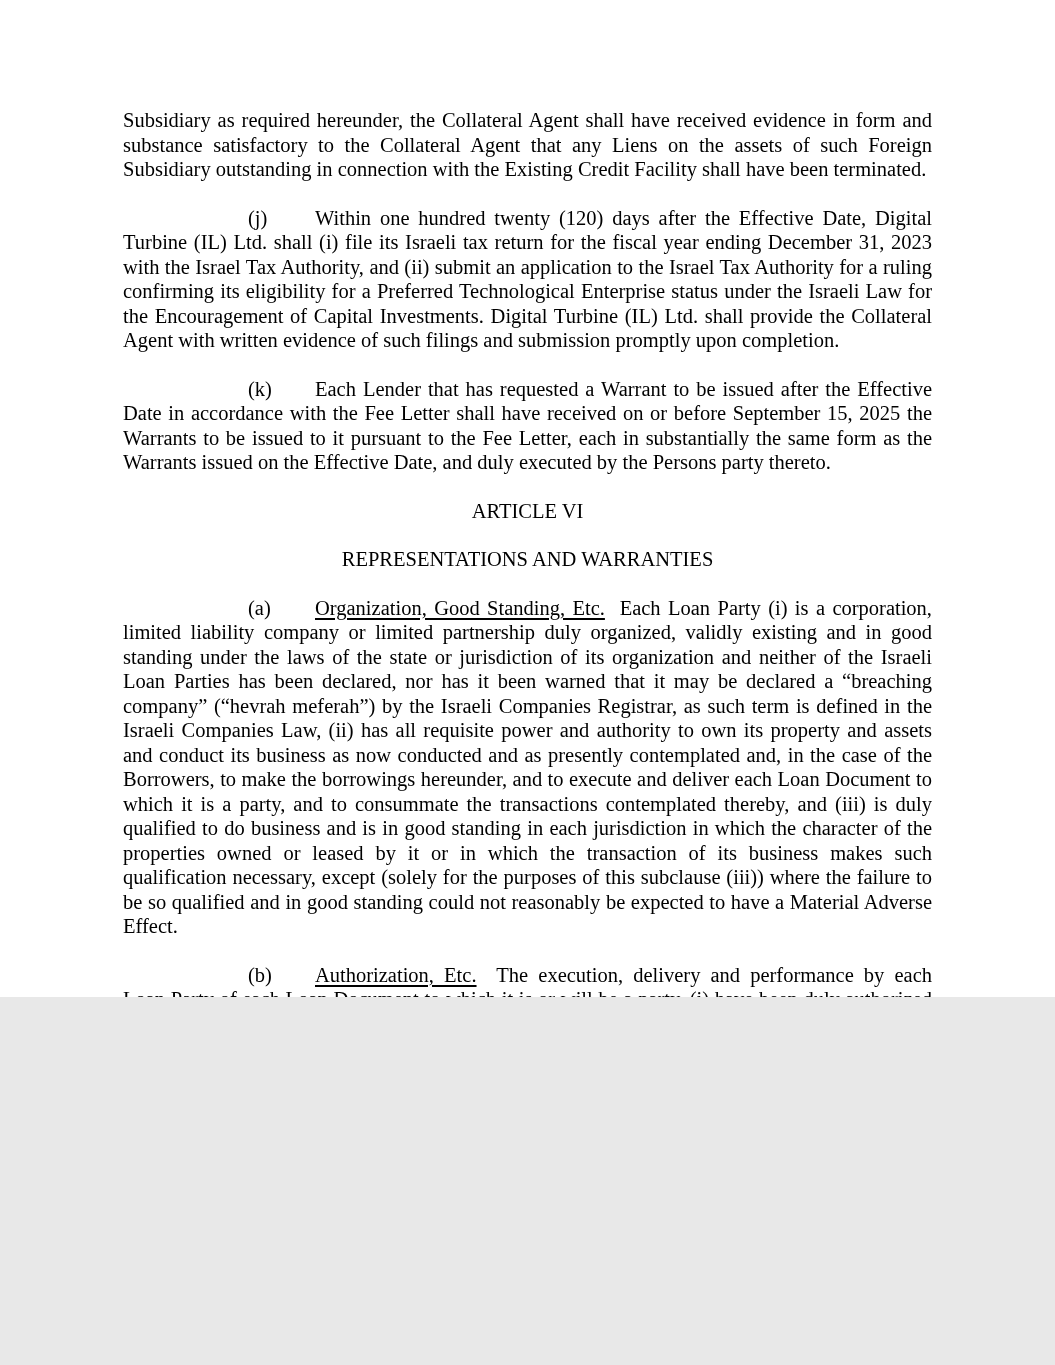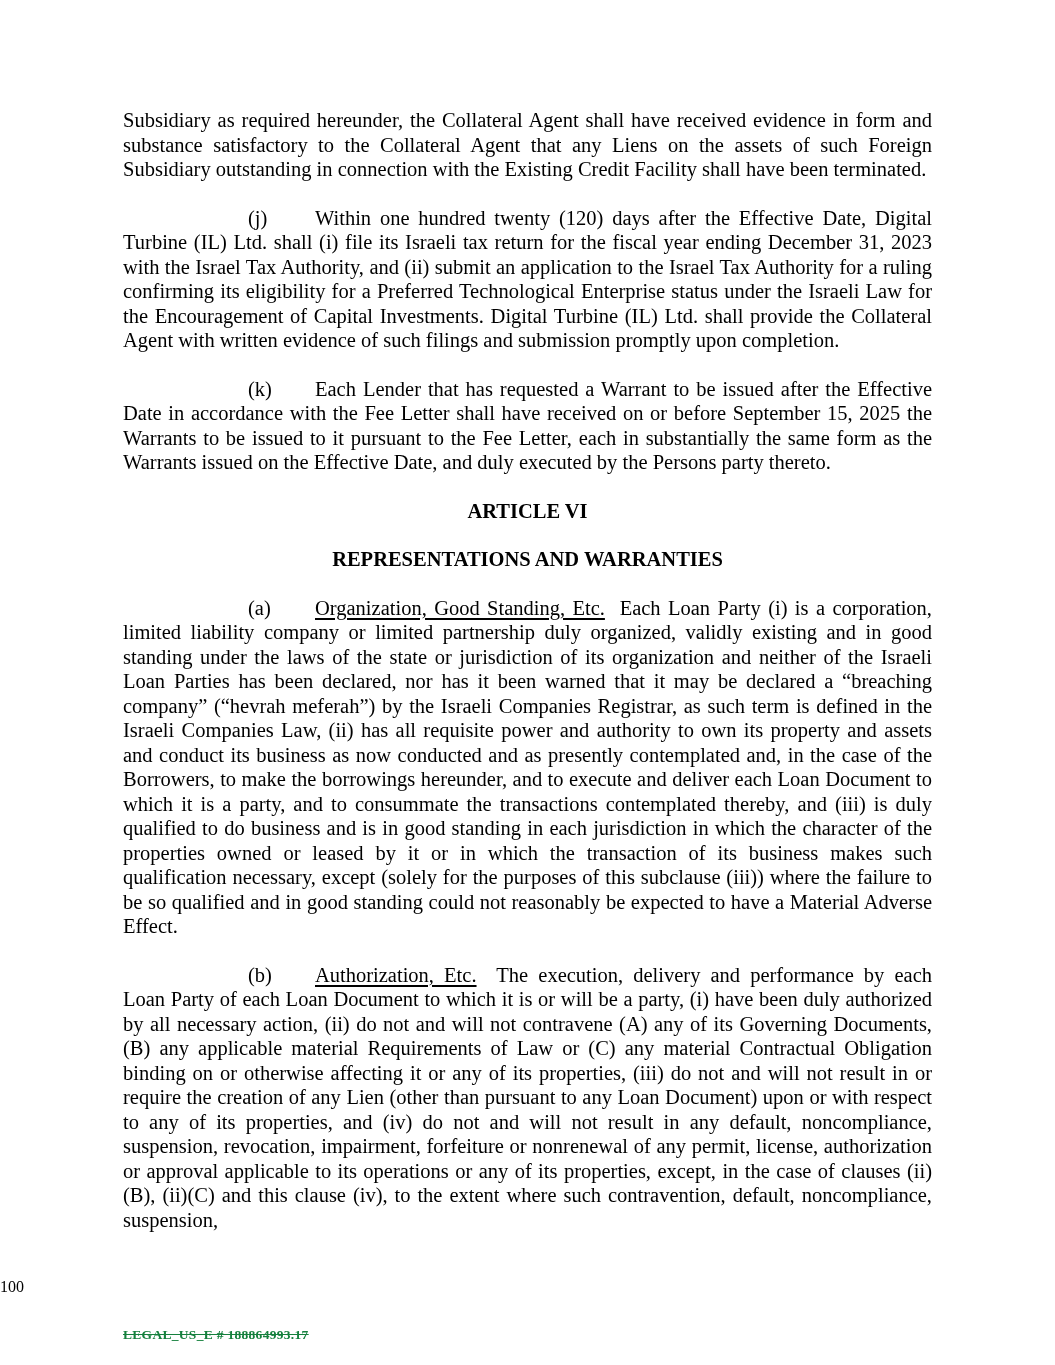--- a/index.html
+++ b/index.html
@@ -3,21 +3,21 @@
 <meta charset="utf-8">
 <style>
   html, body {
     margin: 0;
     padding: 0;
     background: #e8e8e8;
   }
   .page {
     position: relative;
     width: 1055px;
-    height: 1365px;
+    height: 997px;
     margin: 0 auto;
     background: #ffffff;
     color: #000000;
     font-family: "Liberation Serif", "DejaVu Serif", serif;
     font-size: 20.5px;
     line-height: 24.5px;
     overflow: hidden;
     box-sizing: border-box;
   }
   .content {
@@ -41,21 +41,21 @@
   .u {
     text-decoration: underline;
     text-underline-offset: 3px;
   }
   .it {
   }
   h2.heading {
     margin: 0 0 24px 0;
     font-size: 20.5px;
     line-height: 24.5px;
-    font-weight: bold;
+    font-weight: normal;
     text-align: center;
   }
   .page-number {
     position: absolute;
     top: 1276px;
     left: 0;
     width: 100%;
     font-size: 16px;
     line-height: 22px;
   }

